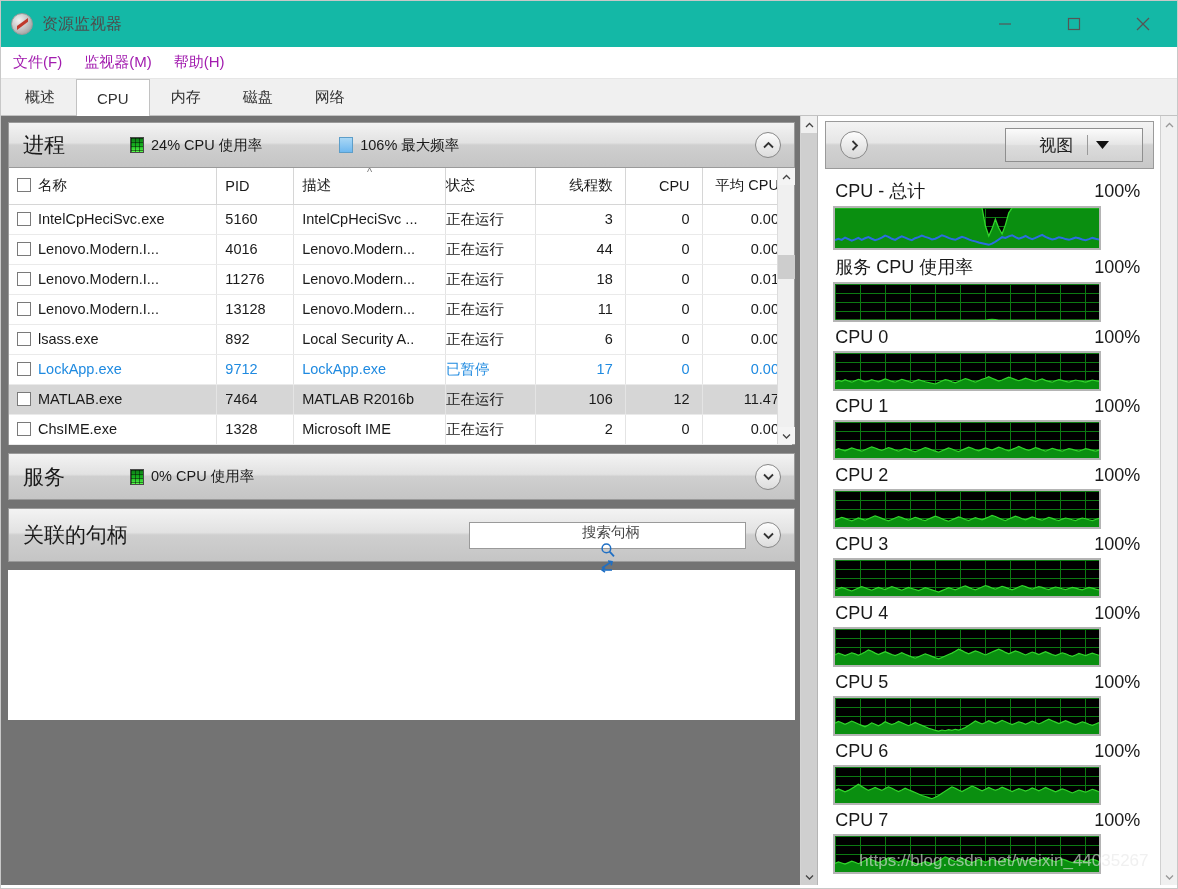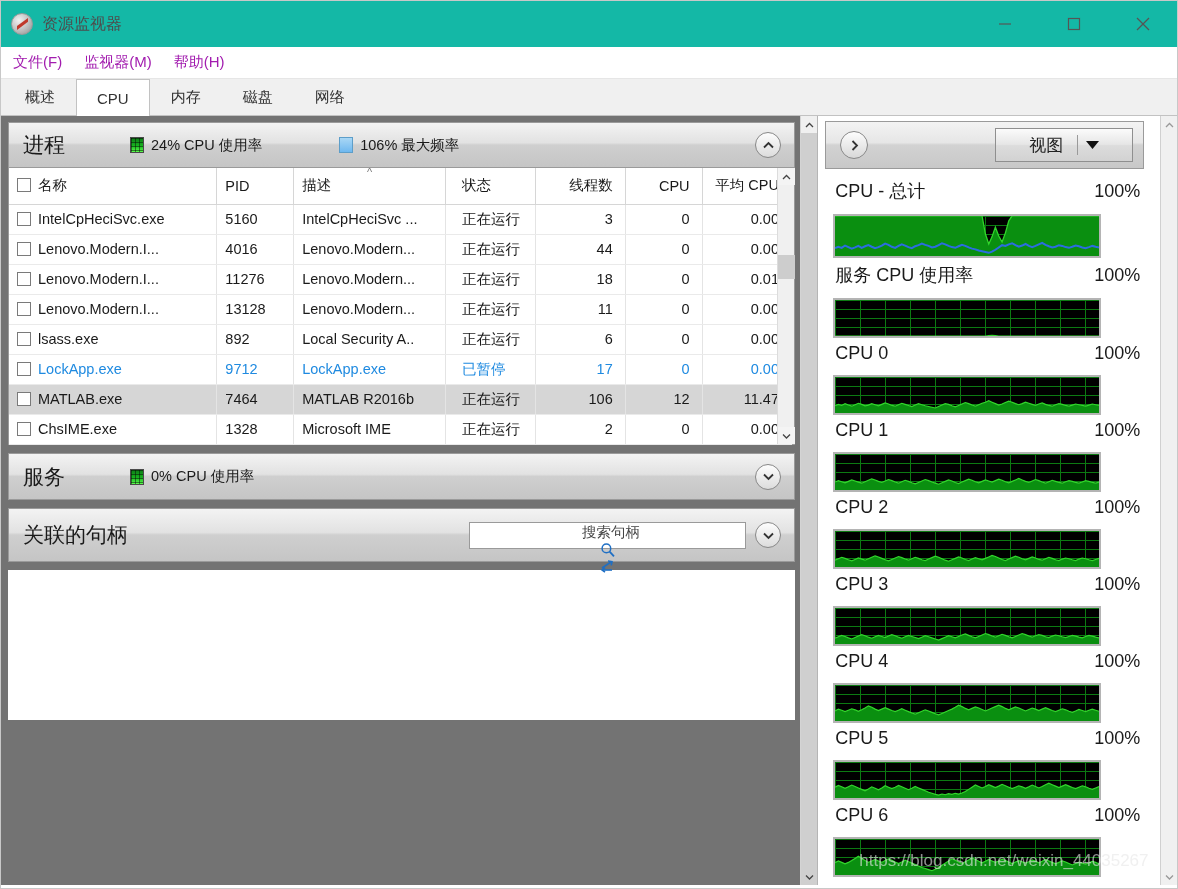--- a/index.html
+++ b/index.html
@@ -86,21 +86,21 @@
   table { width: 783px; border-collapse: collapse; table-layout: fixed; }
   thead th { height: 36px; font-size: 14.5px; font-weight: normal; color: #1a1a1a;
              background: #ffffff; border-bottom: 1px solid #d6d6d6;
              border-right: 1px solid #d6d6d6; position: relative; }
   tbody td { height: 30px; font-size: 14.5px; color: #1a1a1a;
              border-bottom: 1px solid #eaeaea; border-right: 1px solid #e4e4e4;
              white-space: nowrap; overflow: hidden; text-overflow: ellipsis; }
   .c-name { width: 200px; text-align: left; padding-left: 8px; }
   .c-pid  { width: 74px;  text-align: left; padding-left: 8px; }
   .c-desc { width: 146px; text-align: left; padding-left: 8px; }
-  .c-stat { width: 87px;  text-align: left; padding-left: 16px; }
+  .c-stat { width: 87px;  text-align: left; padding-left: 0; }
   .c-thr  { width: 86px;  text-align: right; padding-right: 12px; }
   .c-cpu  { width: 74px;  text-align: right; padding-right: 12px; }
   .c-avg  { width: 86px;  text-align: right; padding-right: 12px; }
   .cb { display: inline-block; width: 14px; height: 14px; border: 1px solid #7a7a7a;
         background: #fff; vertical-align: -2px; margin-right: 7px; }
   tr.suspended td { color: #1f8ae0; }
   tr.selected td { background: #d6d6d6; }
   .sortmark { position: absolute; top: -1px; left: 50%; transform: translateX(-50%);
               font-size: 11px; color: #777; line-height: 10px; }
 
@@ -112,36 +112,36 @@
   .sb-icon { width: 28px; height: 25px; display: flex; align-items: center;
              justify-content: center; }
   .sb-sep { width: 1px; height: 19px; background: #b9b9b9; }
 
   .filler { background: #fff; height: 150px; }
 
   
   .right-pane { position: relative; width: 359px; height: 769px; background: #fff; }
   .right-inner { width: 342px; height: 769px; overflow: hidden; position: relative;
                  border-left: 1px solid #fff; }
-  .rp-toolbar { height: 48px; margin: 5px 16px 0 6px;
+  .rp-toolbar { height: 48px; margin: 5px 6px 0 6px;
     background: linear-gradient(to bottom, #f3f3f3 0%, #e6e6e6 45%, #d2d2d2 50%, #c8c8c8 100%);
     border: 1px solid #9a9a9a; display: flex; align-items: center; position: relative; }
   .rt-circle { width: 28px; height: 28px; margin-left: 14px; border-radius: 50%;
                background: linear-gradient(to bottom, #fdfdfd, #d8d8d8); border: 1px solid #888;
                display: flex; align-items: center; justify-content: center; }
   .view-btn { position: absolute; right: 10px; height: 34px; width: 138px;
               background: linear-gradient(to bottom, #fbfbfb, #e6e6e6 48%, #dcdcdc 52%, #d2d2d2);
               border: 1px solid #8f8f8f; display: flex; align-items: center;
               justify-content: center; }
   .view-lbl { font-size: 17px; color: #222; margin-right: 14px; }
   .vb-sep { width: 1px; height: 20px; background: #9a9a9a; margin-right: 8px; }
 
   .graphs { padding: 8px 8px 0 14px; }
   .g-label { display: flex; justify-content: space-between; align-items: baseline;
-             font-size: 18px; color: #1a1a1a; padding: 2px 12px 11px 2px; }
+             font-size: 18px; color: #1a1a1a; padding: 2px 12px 3px 2px; }
   .graph { height: 40px; border: 2px solid #b4b4b4; background: #000;
            position: relative; overflow: hidden; margin-bottom: 3px; width: 268px; }
   .graph.tall { height: 44px; }
   .grid { position: absolute; inset: 0;
     background-image:
       repeating-linear-gradient(to right, #0c7a12 0 1px, transparent 1px 25px),
       repeating-linear-gradient(to bottom, #0c7a12 0 1px, transparent 1px 9px); }
   .graph svg { position: absolute; inset: 0; width: 100%; height: 100%; }
   .watermark { position: absolute; left: 40px; bottom: 14px; font-size: 17px;
                color: rgba(230,230,230,.62); white-space: nowrap; pointer-events: none; }

